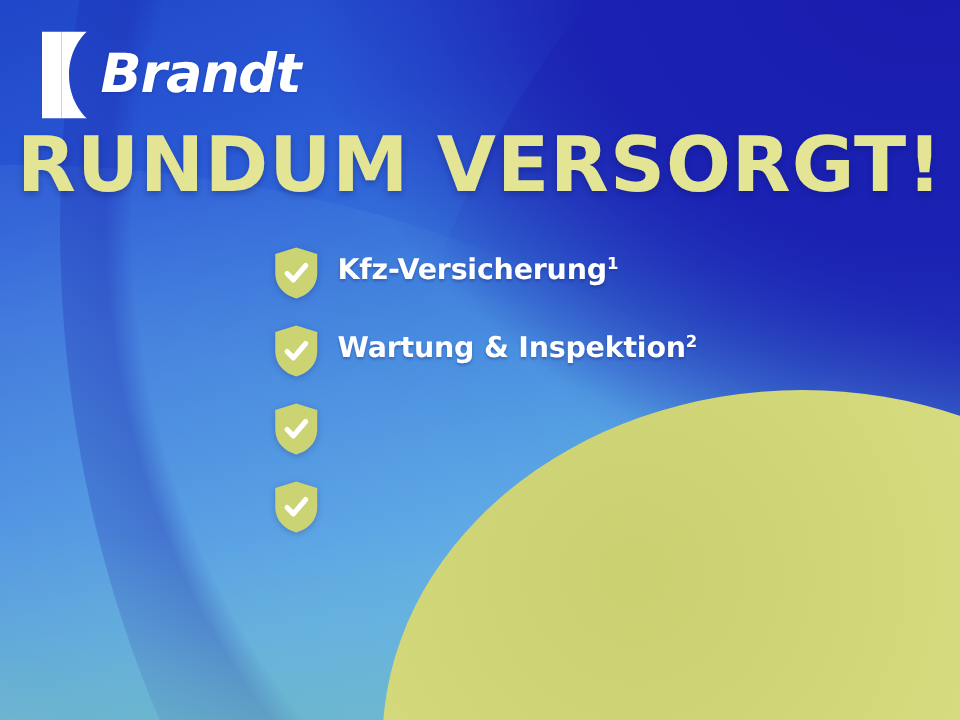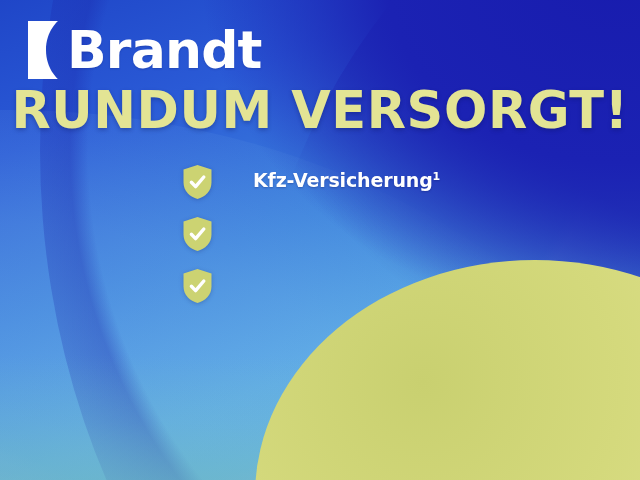--- a/index.html
+++ b/index.html
@@ -138,22 +138,23 @@
   }
   .logo-mark {
     width: 30px;
     height: 58px;
     flex: 0 0 auto;
     display: block;
   }
   .logo-word {
     color: #ffffff;
     font-family: "DejaVu Sans", sans-serif;
-    font-size: 52px;
+    font-size: 36px;
     font-weight: 700;
+    font-style: italic;
     letter-spacing: -0.8px;
     line-height: 1;
     white-space: nowrap;
     text-shadow: 0 1px 2px rgba(10,20,90,0.22);
   }
 
   
   .headline {
     position: absolute;
     top: 84px;
@@ -193,21 +194,20 @@
     filter: drop-shadow(0 1px 2px rgba(10,20,90,0.25));
   }
   .benefit-label {
     color: #ffffff;
     font-family: "DejaVu Sans", sans-serif;
     font-size: 19px;
     font-weight: 700;
     line-height: 1.52;
     letter-spacing: -0.15px;
     text-shadow: 0 1px 2px rgba(10,20,90,0.30);
-    margin-left: 28px;
   }
   .benefit-label sup {
     font-size: 11px;
     font-weight: 600;
     top: -0.62em;
     position: relative;
     vertical-align: baseline;
   }
 </style>
 </head>
@@ -246,20 +246,27 @@
     <div class="benefits">
 
       <div class="benefit">
         <svg class="shield" viewBox="0 0 31 36" aria-hidden="true">
           <path d="M15.5 1 L29.5 5.4 V18.5 C29.5 27 23 33 15.5 35 C8 33 1.5 27 1.5 18.5 V5.4 Z" fill="#ccd372"></path>
           <path d="M9.4 18.3 L13.6 22.6 L21.8 13.0" fill="none" stroke="#ffffff" stroke-width="3.4" stroke-linecap="round" stroke-linejoin="round"></path>
         </svg>
         <div class="benefit-label"><span>Kfz-Versicherung</span><sup>1</sup></div>
       </div>
 
+      <div class="benefit">
+        <svg class="shield" viewBox="0 0 31 36" aria-hidden="true">
+          <path d="M15.5 1 L29.5 5.4 V18.5 C29.5 27 23 33 15.5 35 C8 33 1.5 27 1.5 18.5 V5.4 Z" fill="#ccd372"></path>
+          <path d="M9.4 18.3 L13.6 22.6 L21.8 13.0" fill="none" stroke="#ffffff" stroke-width="3.4" stroke-linecap="round" stroke-linejoin="round"></path>
+        </svg>
+        <div class="benefit-label"><span>Wartung &amp; Inspektion</span><sup>2</sup></div>
+      </div>
 
       <div class="benefit">
         <svg class="shield" viewBox="0 0 31 36" aria-hidden="true">
           <path d="M15.5 1 L29.5 5.4 V18.5 C29.5 27 23 33 15.5 35 C8 33 1.5 27 1.5 18.5 V5.4 Z" fill="#ccd372"></path>
           <path d="M9.4 18.3 L13.6 22.6 L21.8 13.0" fill="none" stroke="#ffffff" stroke-width="3.4" stroke-linecap="round" stroke-linejoin="round"></path>
         </svg>
       </div>
 
       <div class="benefit">
         <svg class="shield" viewBox="0 0 31 36" aria-hidden="true">

